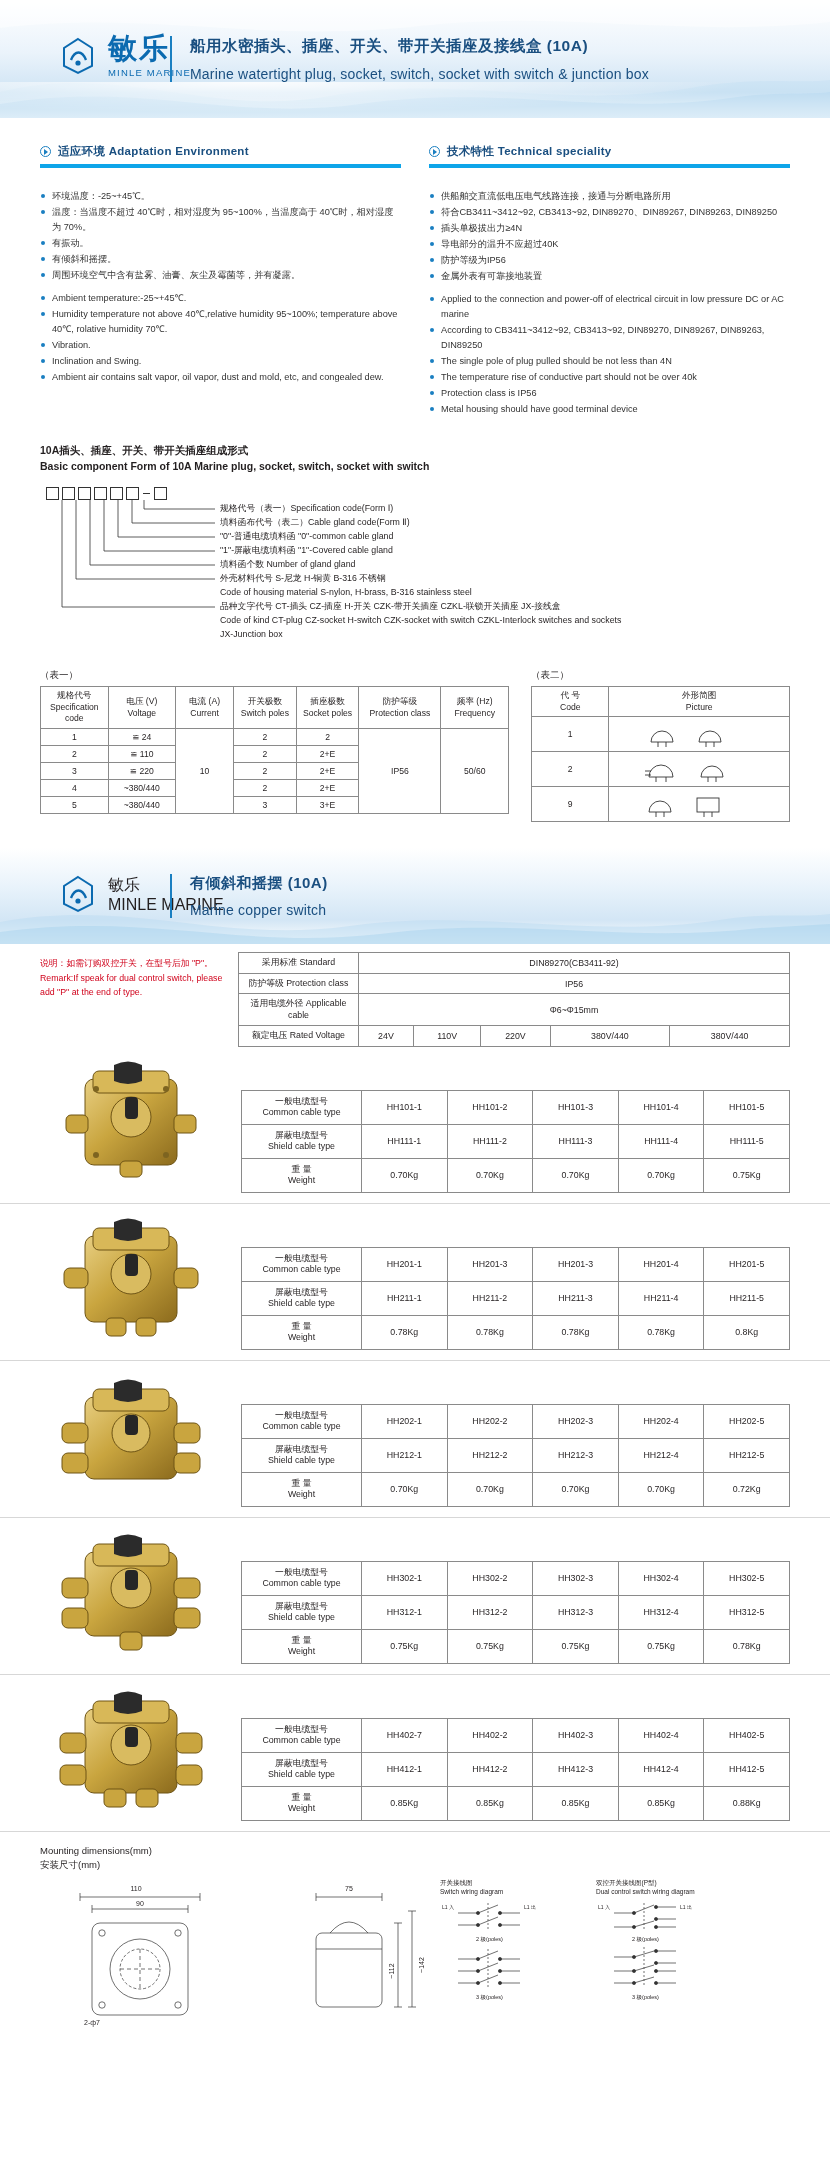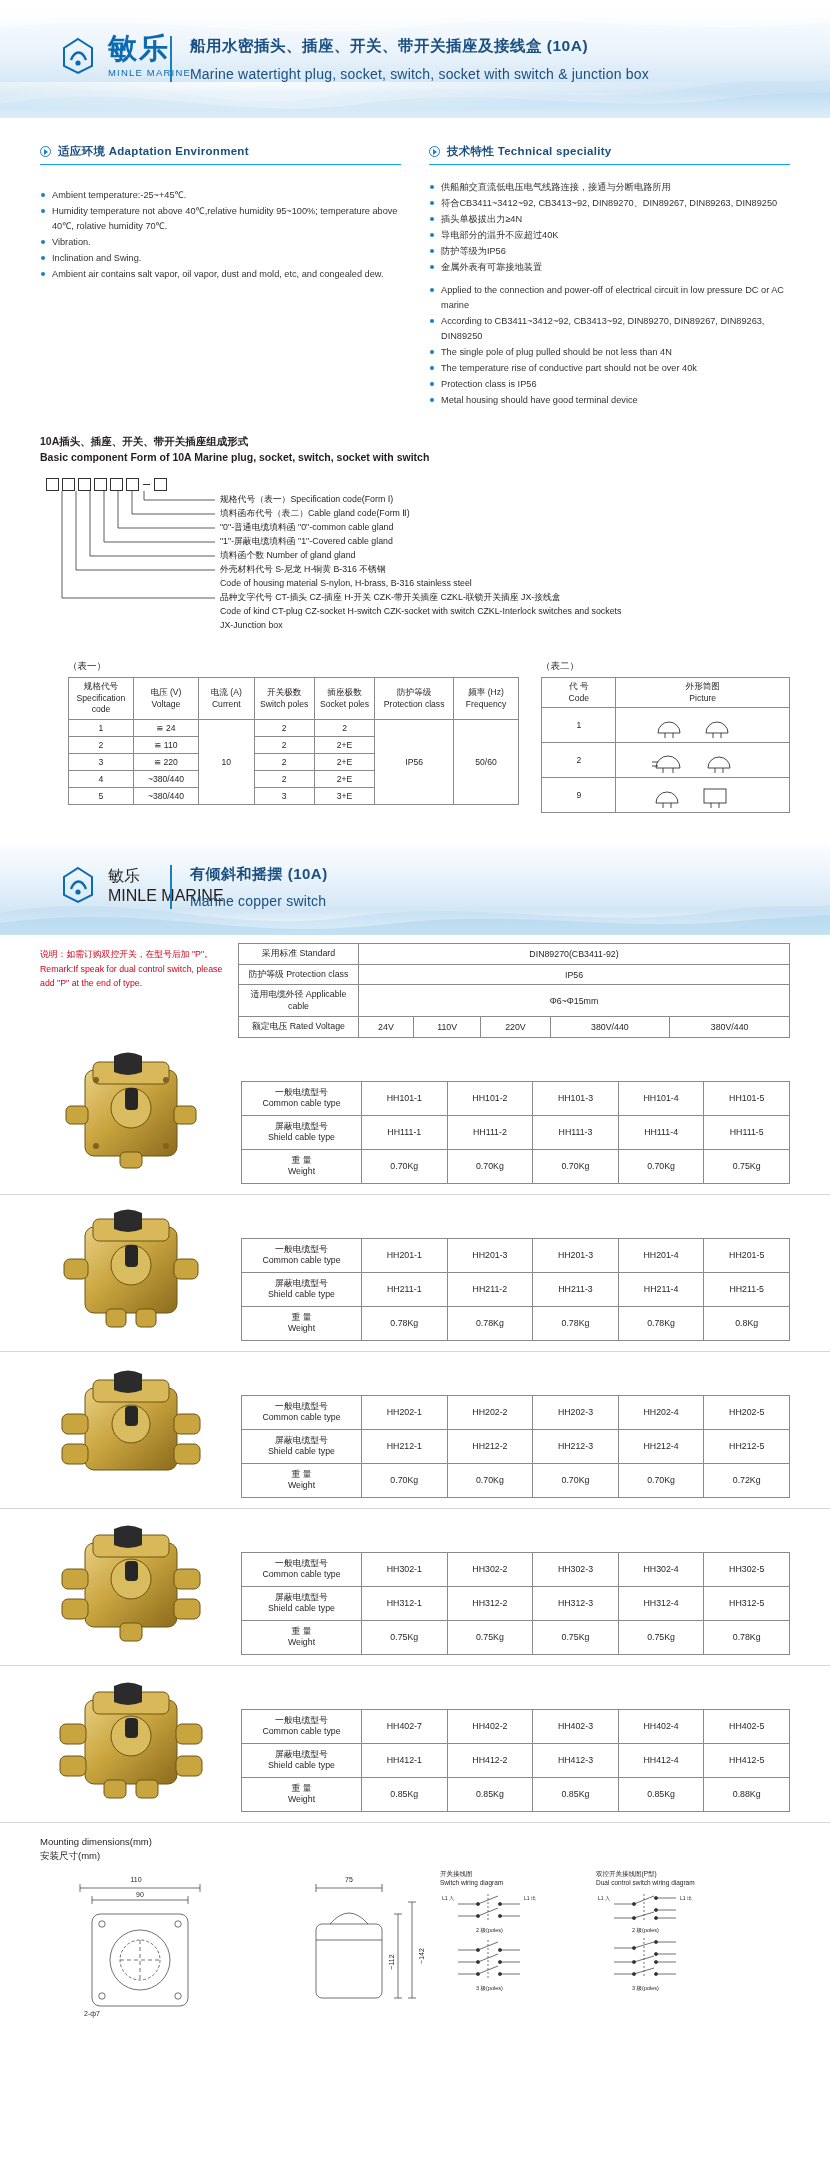--- a/index.html
+++ b/index.html
@@ -47,21 +47,21 @@
   }
   .title-cn{ font-size:15.5px; font-weight:bold; color:#1a4f80; letter-spacing:.5px;}
   .title-en{ font-size:14px; color:#1a4f80; margin-top:9px; letter-spacing:.2px;}
 
   
   .sec-wrap{ padding: 26px 40px 0 40px; }
   .two-col{ display:flex; gap:28px; }
   .col{ flex:1; }
   .sec-head{
     display:flex; align-items:center; gap:7px;
-    border-bottom:1px solid #0ea5e9; padding-bottom:5px; margin-bottom:15px;
+    border-bottom:4px solid #0ea5e9; padding-bottom:5px; margin-bottom:21px;
   }
   .sec-head .dot{
     width:11px;height:11px;border-radius:50%;
     border:1.5px solid #1a7fc1; position:relative; flex:none;
   }
   .sec-head .dot:after{
     content:""; position:absolute; left:3px; top:2.2px;
     border-left:4px solid #1a7fc1; border-top:3px solid transparent; border-bottom:3px solid transparent;
   }
   .sec-head .t{ font-size:11.5px; font-weight:bold; color:#1a4f80; letter-spacing:.3px;}
@@ -82,21 +82,21 @@
   .form-title .l1{ font-size:10.5px; font-weight:bold; color:#231f20; line-height:1.6;}
   .form-title .l2{ font-size:10.5px; font-weight:bold; color:#231f20; line-height:1.6;}
 
   .diagram{ position:relative; margin: 12px 40px 0 40px; height:168px; }
   .boxes{ position:absolute; left:6px; top:0; display:flex; align-items:center; gap:3px;}
   .boxes .b{ width:13px;height:13px;border:1px solid #333; }
   .boxes .dash{ width:7px; height:1px; background:#333; margin:0 1px;}
   .leg{ position:absolute; font-size:8.8px; line-height:1.5; color:#231f20; }
 
   
-  .tables{ display:flex; gap:22px; padding: 14px 40px 0 40px; margin-left: 28px; }
+  .tables{ display:flex; gap:22px; padding: 14px 40px 0 40px; }
   .tbl-cap{ font-size:9.5px; color:#231f20; margin-bottom:4px; }
   table{ border-collapse:collapse; width:100%; }
   .t1 td, .t1 th{ border:1px solid #8a8a8a; font-size:8.6px; text-align:center; padding:3px 2px; color:#231f20;}
   .t1 th{ background:#fff; font-weight:normal; line-height:1.35;}
   .t1 .hd{ line-height:1.35; }
 
   
   .banner2{
     position:relative; height:96px; margin-top:26px;
     background: linear-gradient(180deg,#ffffff 0%,#e9f3fb 40%,#d3e6f5 75%,#ffffff 100%);
@@ -169,20 +169,27 @@
   </div>
 
   <div class="sec-wrap">
     <div class="two-col">
 
       <div class="col">
         <div class="sec-head">
           <span class="dot"></span>
           <span class="t">适应环境 Adaptation Environment</span>
         </div>
+        <ul class="bul">
+          <li>环境温度：-25~+45℃。</li>
+          <li>温度：当温度不超过 40℃时，相对湿度为 95~100%，当温度高于 40℃时，相对湿度为 70%。</li>
+          <li>有振动。</li>
+          <li>有倾斜和摇摆。</li>
+          <li>周围环境空气中含有盐雾、油膏、灰尘及霉菌等，并有凝露。</li>
+        </ul>
         <div class="gap8"></div>
         <ul class="bul">
           <li>Ambient temperature:-25~+45℃.</li>
           <li>Humidity temperature not above 40℃,relative humidity 95~100%; temperature above 40℃, rolative humidity 70℃.</li>
           <li>Vibration.</li>
           <li>Inclination and Swing.</li>
           <li>Ambient air contains salt vapor, oil vapor, dust and mold, etc, and congealed dew.</li>
         </ul>
       </div>
 

